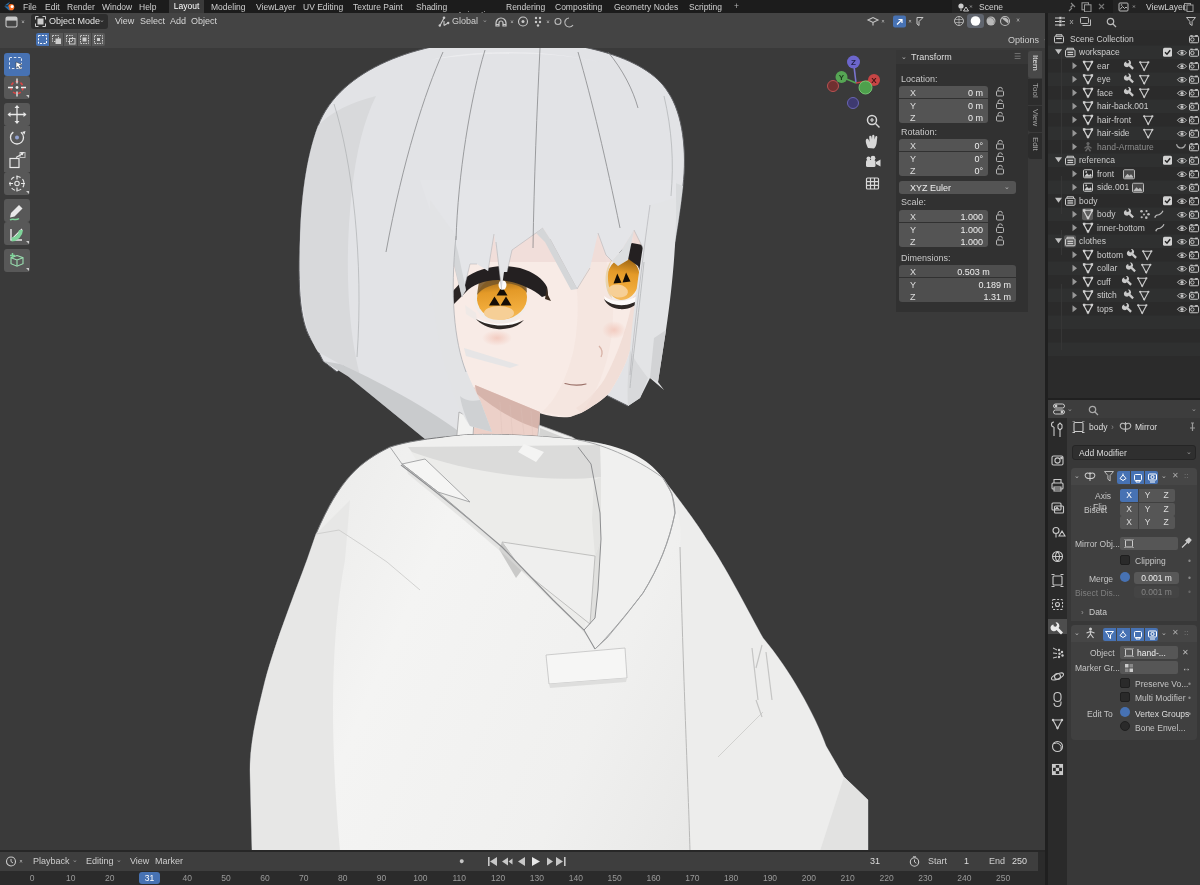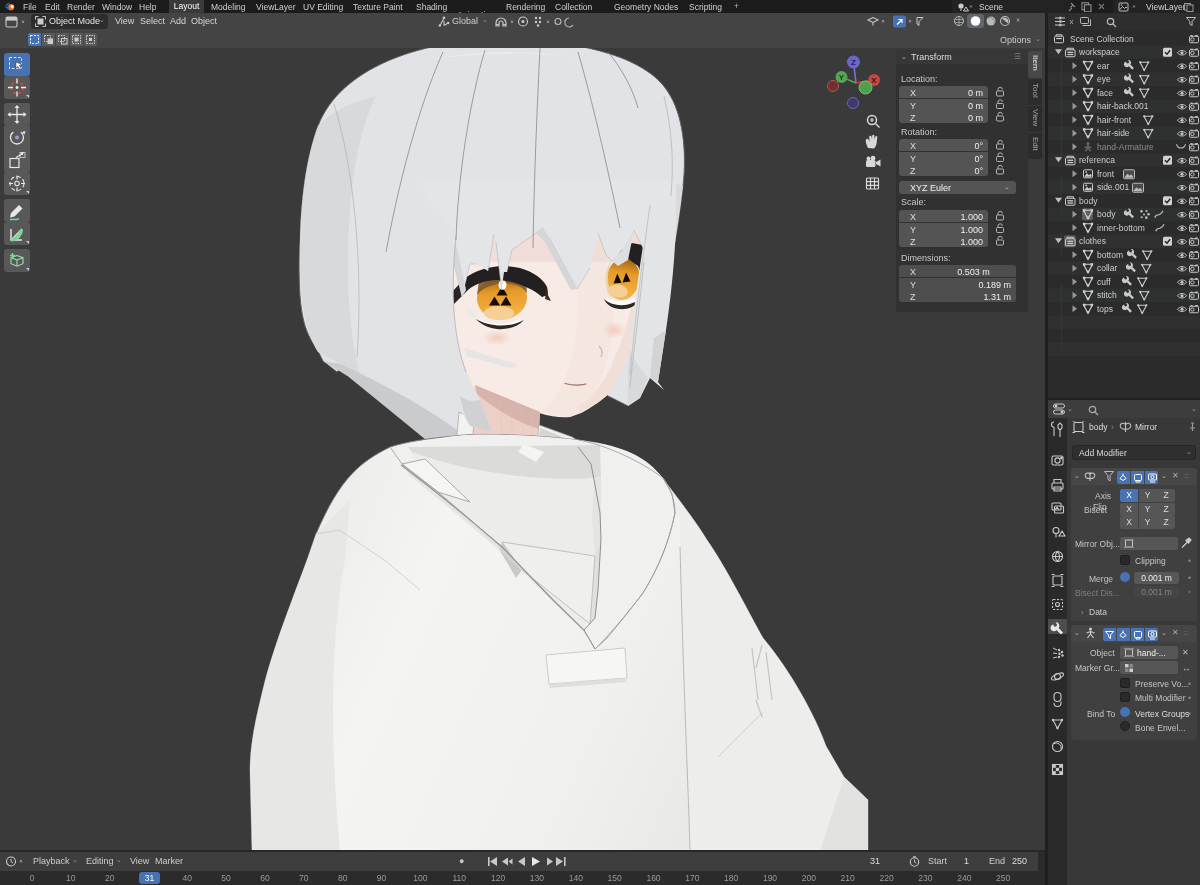--- a/index.html
+++ b/index.html
@@ -25,21 +25,21 @@
   <span class="abs" style="left:102px;top:2px">Window</span>
   <span class="abs" style="left:139px;top:2px">Help</span>
   <span class="abs" style="left:169px;top:0;width:35px;height:13px;background:#3a3a3a;color:#fff;text-align:center;line-height:13px;">Layout</span>
   <span class="abs" style="left:211px;top:2px">Modeling</span>
   <span class="abs" style="left:256px;top:2px">ViewLayer</span>
   <span class="abs" style="left:303px;top:2px">UV Editing</span>
   <span class="abs" style="left:353px;top:2px">Texture Paint</span>
   <span class="abs" style="left:416px;top:2px">Shading</span>
   <span class="abs" style="left:457px;top:10px">Animation</span>
   <span class="abs" style="left:506px;top:2px">Rendering</span>
-  <span class="abs" style="left:555px;top:2px">Collection</span>
+  <span class="abs" style="left:555px;top:2px">Compositing</span>
   <span class="abs" style="left:614px;top:2px">Geometry Nodes</span>
   <span class="abs" style="left:689px;top:2px">Scripting</span>
   <span class="abs" style="left:734px;top:1px;color:#b5b5b5;">+</span>
 
   <div class="abs" style="left:952px;top:0px;width:118px;height:13px;background:#232323;"></div>
   <svg class="abs" style="left:956px;top:2px" width="18" height="10" viewBox="0 0 18 10">
     <circle cx="5" cy="4" r="2.6" fill="#ccc"></circle>
       <path d="M7.5,9 l2.5,-4 2.5,4 z M5,6.5 v2.5" stroke="#ccc" fill="none" stroke-width="1"></path>
     <path d="M14,5.5 l1.8,-2 m0,2 l-1.8,-2" stroke="#999" stroke-width="0.9"></path>
   </svg>
@@ -121,21 +121,21 @@
     <path d="M1.8,5.5 h8.4 M1.8,8.5 h8.4 M6,2.5 v9" stroke="#b9b9b9" stroke-width="0.7"></path>
     <rect x="14" y="0" width="17" height="14" rx="3" fill="#60656e"></rect>
     <circle cx="22.5" cy="7" r="4.8" fill="#ffffff"></circle>
     <circle cx="38" cy="7" r="4.5" fill="#b9b9b9"></circle>
       <path d="M35,4 a4.5,4.5 0 0 1 6,6" stroke="#888" fill="none"></path>
     <circle cx="52" cy="7" r="4.5" fill="none" stroke="#b9b9b9" stroke-width="1.1"></circle>
       <path d="M49,4.5 a4,4 0 0 1 6,5" fill="#b9b9b9" stroke="none"></path>
     <path d="M64,7.5 l2.2,-3 m0,3 l-2.2,-3" stroke="#999" stroke-width="1"></path>
   </svg>
 </div>
-<div id="ts" class="abs" style="left:0;top:30px;width:1060px;height:18px;font-size:9px;">
+<div id="ts" class="abs" style="left:8px;top:30px;width:1060px;height:18px;font-size:9px;">
   <div class="abs" style="left:28px;top:2.5px;width:13px;height:13px;background:#4772b3;border-radius:2px 0 0 2px;"></div>
   <div class="abs" style="left:42px;top:2.5px;width:13px;height:13px;background:#595959;"></div>
   <div class="abs" style="left:56px;top:2.5px;width:13px;height:13px;background:#595959;"></div>
   <div class="abs" style="left:70px;top:2.5px;width:13px;height:13px;background:#595959;"></div>
   <div class="abs" style="left:84px;top:2.5px;width:13px;height:13px;background:#595959;border-radius:0 2px 2px 0;"></div>
   <svg class="abs" style="left:28px;top:2.5px" width="70" height="13" viewBox="0 0 70 13">
     <rect x="2.5" y="2.5" width="8" height="8" fill="none" stroke="#fff" stroke-width="1" stroke-dasharray="2 1.4"></rect>
     <rect x="16.5" y="2.5" width="6" height="6" fill="none" stroke="#ccc" stroke-width="1" stroke-dasharray="1.5 1"></rect>
     <rect x="19.5" y="5.5" width="5.5" height="5.5" fill="#ccc"></rect>
     <rect x="30.5" y="2.5" width="6" height="6" fill="none" stroke="#ccc" stroke-width="1" stroke-dasharray="1.5 1"></rect>
@@ -1093,19 +1093,19 @@
       <rect x="1" y="5.5" width="3.5" height="3.5" fill="#888"></rect>
       <rect x="5.5" y="5.5" width="3.5" height="3.5" fill="#ccc"></rect>
     </svg>
   <span class="abs" style="left:115px;top:245px;color:#bbb;">↔</span>
   <div class="abs" style="left:53px;top:260px;width:10px;height:10px;background:#2a2a2a;border-radius:2px;border:1px solid #1f1f1f;"></div>
   <span class="abs" style="left:68px;top:261px;">Preserve Vo...</span>
   <span class="abs" style="left:121px;top:261px;color:#888;">•</span>
   <div class="abs" style="left:53px;top:274px;width:10px;height:10px;background:#2a2a2a;border-radius:2px;border:1px solid #1f1f1f;"></div>
   <span class="abs" style="left:68px;top:275px;">Multi Modifier</span>
   <span class="abs" style="left:121px;top:275px;color:#888;">•</span>
-  <span class="abs" style="left:20px;top:291px;">Bind To</span>
+  <span class="abs" style="left:20px;top:291px;">Edit To</span>
   <div class="abs" style="left:53px;top:289px;width:10px;height:10px;background:#4772b3;border-radius:5px;"></div>
   <span class="abs" style="left:68px;top:291px;color:#ddd;">Vertex Groups</span>
   <span class="abs" style="left:121px;top:291px;color:#888;">•</span>
   <div class="abs" style="left:53px;top:303px;width:10px;height:10px;background:#2a2a2a;border-radius:5px;border:1px solid #1f1f1f;"></div>
   <span class="abs" style="left:68px;top:305px;">Bone Envel...</span>
 </div>
 
 </body></html>

